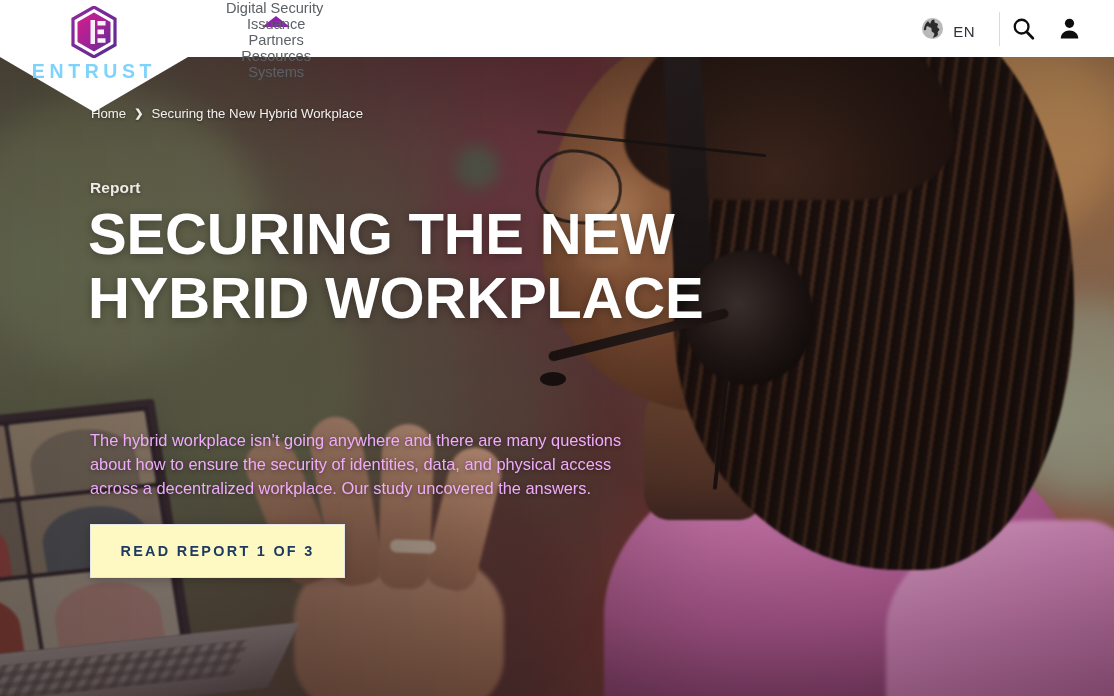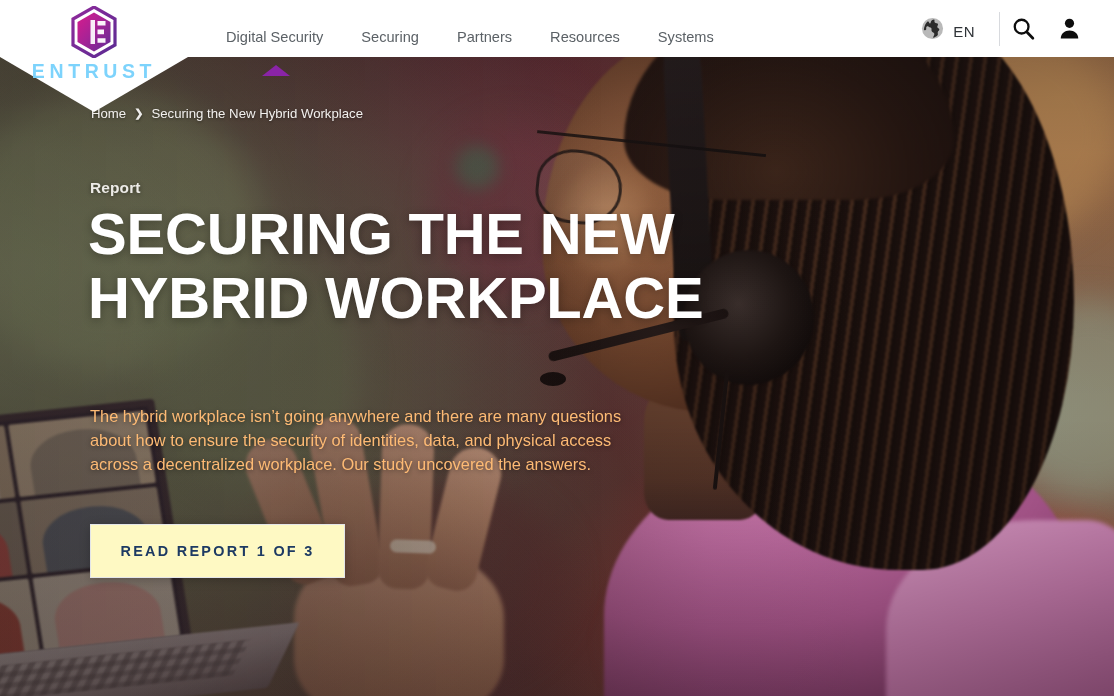--- a/index.html
+++ b/index.html
@@ -272,20 +272,21 @@
     color: #7dd3fc;
     font-family: "Liberation Sans", sans-serif;
   }
 
   .nav {
     position: absolute; left: 210px; top: 0;
     height: 73px;
     display: flex; align-items: center;
     gap: 0;
     z-index: 33;
+    flex-direction: column;
   }
   .nav-item {
     position: relative;
     padding: 0 19px;
     height: 57px;
     display: flex; align-items: center;
     font-size: 14.6px;
     color: #5b6166;
     cursor: pointer;
     white-space: nowrap;
@@ -359,25 +360,25 @@
     line-height: 64px;
     font-weight: 700;
     color: #ffffff;
     letter-spacing: -0.2px;
     text-transform: uppercase;
     text-shadow: 0 2px 10px rgba(0,0,0,0.30);
     font-family: "Liberation Sans", sans-serif;
   }
 
   .lede {
-    position: absolute; left: 90px; top: 404px;
+    position: absolute; left: 90px; top: 428px;
     width: 536px;
     font-size: 16.4px;
     line-height: 24px;
-    color: #fdba74;
+    color: #f0abfc;
     text-shadow: 0 1px 5px rgba(0,0,0,0.45);
   }
 
   .cta {
     position: absolute; left: 90px; top: 524px;
     width: 255px; height: 54px;
     background: #fef9c3;
     border: 1px solid #e3e5e8;
     display: flex; align-items: center; justify-content: center;
     box-shadow: 0 2px 10px rgba(0,0,0,0.22);
@@ -491,21 +492,21 @@
     </svg>
     <span class="logo-word">ENTRUST</span>
   </a>
 
   <nav class="nav">
     <div class="nav-item">
       <span>Digital Security</span>
       <span class="nav-caret"></span>
     </div>
     <div class="nav-item">
-      <span>Securing</span>
+      <span>Issuance</span>
     </div>
     <div class="nav-item">
       <span>Partners</span>
     </div>
     <div class="nav-item">
       <span>Resources</span>
     </div>
     <div class="nav-item">
       <span>Systems</span>
     </div>

